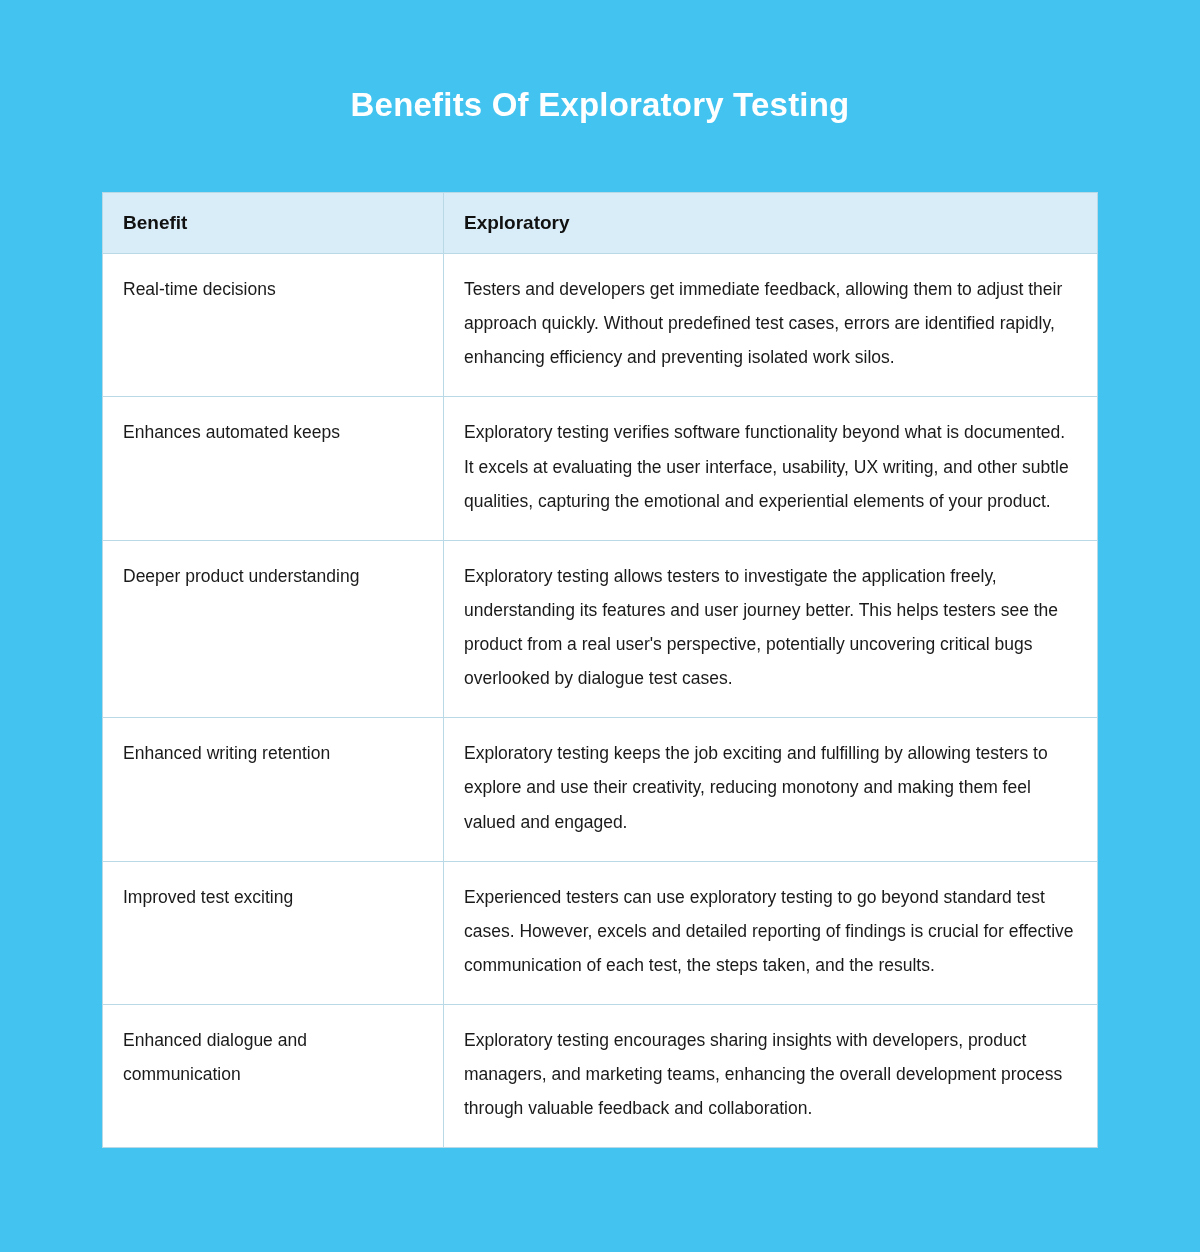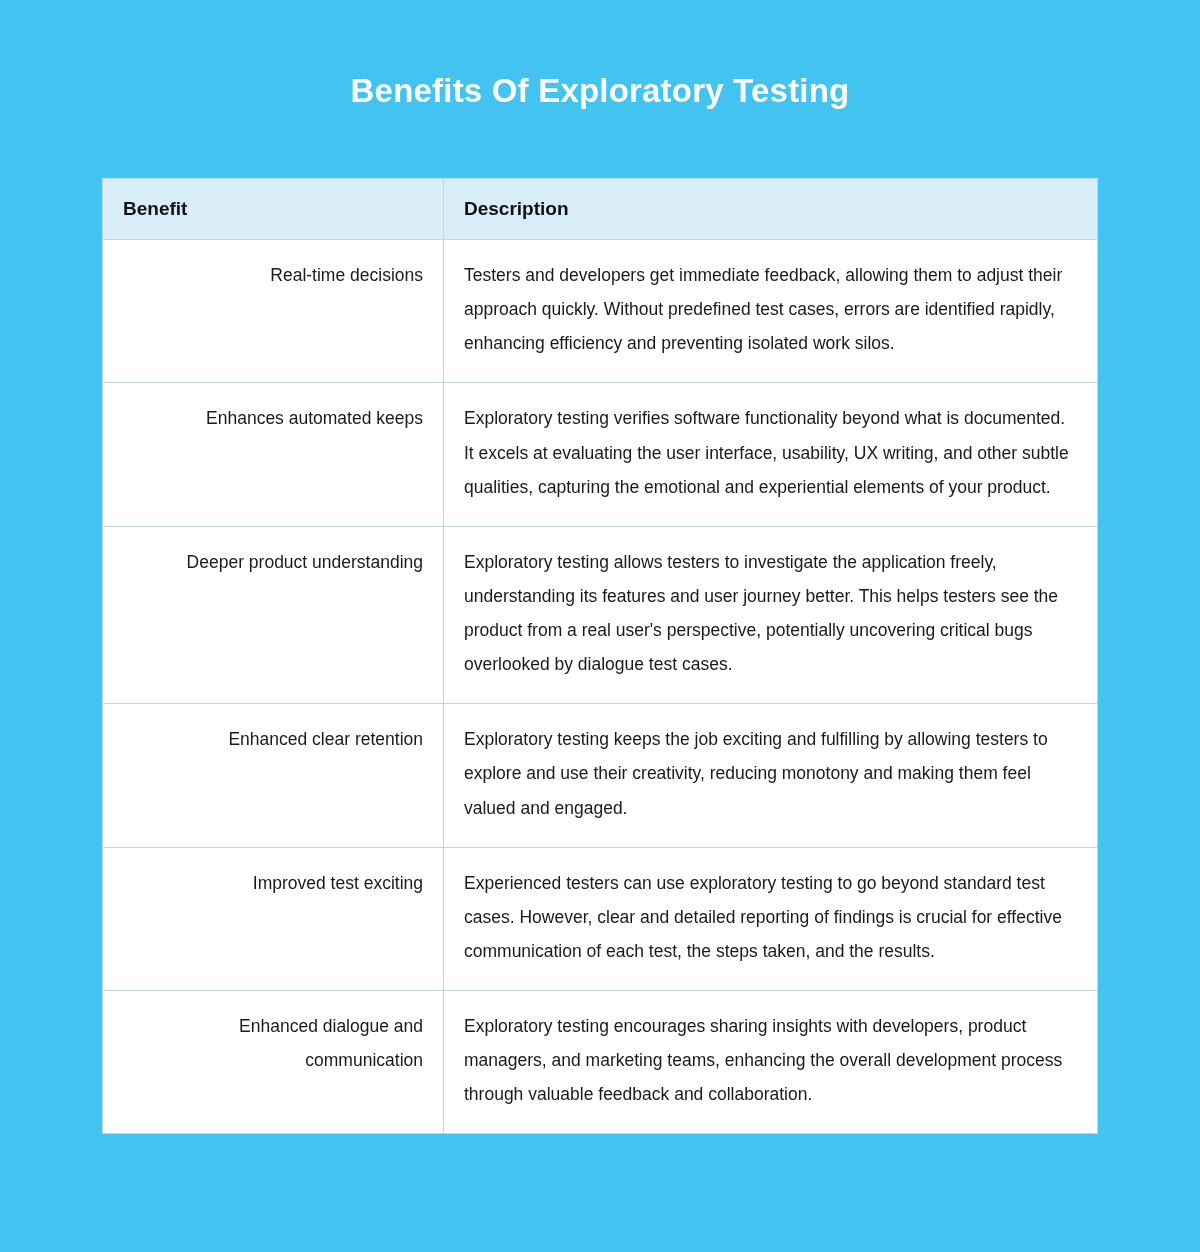--- a/index.html
+++ b/index.html
@@ -19,21 +19,21 @@
     position: relative;
     box-sizing: border-box;
   }
   .page-title {
     text-align: center;
     color: #ffffff;
     font-size: 33px;
     font-weight: bold;
     letter-spacing: 0.2px;
     padding-top: 72px;
-    margin: 0;
+    margin: 14px;
   }
   .table-wrap {
     margin: 12px auto;
     margin-top: 68px;
     width: 996px;
     background: #ffffff;
     border: 1px solid #b9d9e6;
     box-sizing: border-box;
   }
   table.benefits {
@@ -64,61 +64,60 @@
     border-right: 1px solid #b9d9e6;
   }
   table.benefits td:last-child {
     border-right: none;
   }
   table.benefits tr:last-child td {
     border-bottom: none;
   }
   .col-benefit {
     width: 300px;
-    text-align: right;
   }
   .cell-desc {
     padding-right: 26px;
   }
 </style>
 </head>
 <body>
 
 <div class="page">
 
   <h1 class="page-title">Benefits Of Exploratory Testing</h1>
 
   <div class="table-wrap">
     <table class="benefits">
       <thead>
         <tr>
           <th class="col-benefit">Benefit</th>
-          <th>Description</th>
+          <th>Exploratory</th>
         </tr>
       </thead>
       <tbody>
         <tr>
           <td class="col-benefit">Real-time decisions</td>
           <td class="cell-desc">Testers and developers get immediate feedback, allowing them to adjust their approach quickly. Without predefined test cases, errors are identified rapidly, enhancing efficiency and preventing isolated work silos.</td>
         </tr>
         <tr>
           <td class="col-benefit">Enhances automated keeps</td>
           <td class="cell-desc">Exploratory testing verifies software functionality beyond what is documented. It excels at evaluating the user interface, usability, UX writing, and other subtle qualities, capturing the emotional and experiential elements of your product.</td>
         </tr>
         <tr>
           <td class="col-benefit">Deeper product understanding</td>
           <td class="cell-desc">Exploratory testing allows testers to investigate the application freely, understanding its features and user journey better. This helps testers see the product from a real user's perspective, potentially uncovering critical bugs overlooked by dialogue test cases.</td>
         </tr>
         <tr>
-          <td class="col-benefit">Enhanced clear retention</td>
+          <td class="col-benefit">Enhanced writing retention</td>
           <td class="cell-desc">Exploratory testing keeps the job exciting and fulfilling by allowing testers to explore and use their creativity, reducing monotony and making them feel valued and engaged.</td>
         </tr>
         <tr>
           <td class="col-benefit">Improved test exciting</td>
-          <td class="cell-desc">Experienced testers can use exploratory testing to go beyond standard test cases. However, clear and detailed reporting of findings is crucial for effective communication of each test, the steps taken, and the results.</td>
+          <td class="cell-desc">Experienced testers can use exploratory testing to go beyond standard test cases. However, excels and detailed reporting of findings is crucial for effective communication of each test, the steps taken, and the results.</td>
         </tr>
         <tr>
           <td class="col-benefit">Enhanced dialogue and communication</td>
           <td class="cell-desc">Exploratory testing encourages sharing insights with developers, product managers, and marketing teams, enhancing the overall development process through valuable feedback and collaboration.</td>
         </tr>
       </tbody>
     </table>
   </div>
 
 </div>

